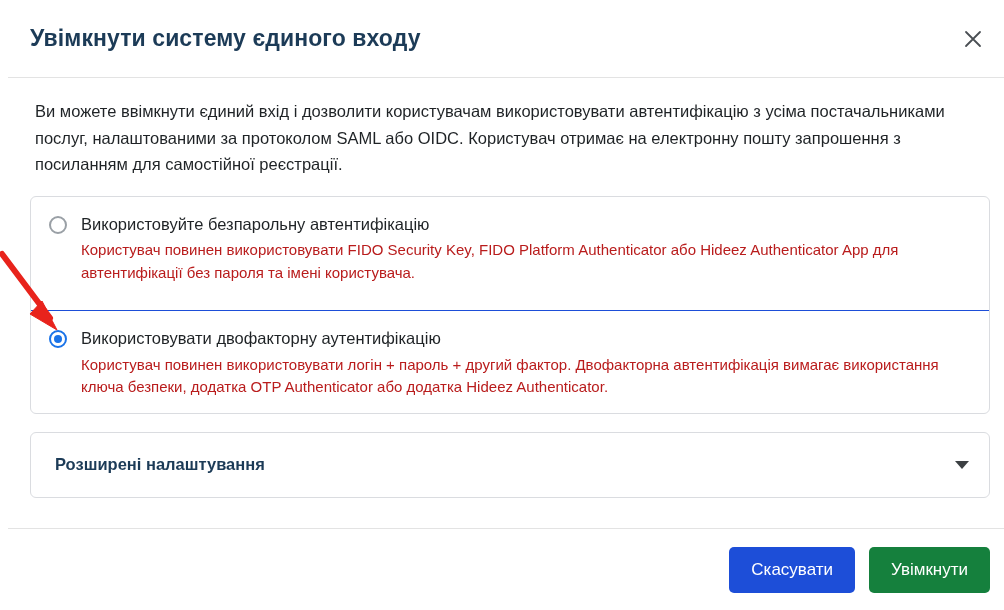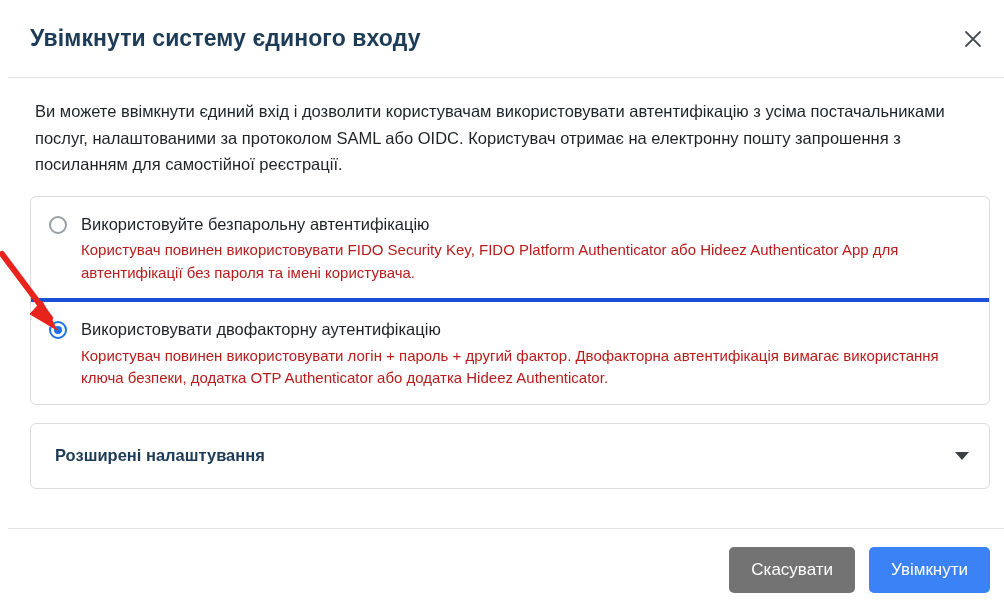--- a/index.html
+++ b/index.html
@@ -77,21 +77,22 @@
     overflow: hidden;
   }
   .option-row {
     display: flex;
     align-items: flex-start;
     padding: 16px 18px 14px 18px;
     box-sizing: border-box;
     cursor: pointer;
   }
   .option-row + .option-row {
-    border-top: 4px solid #1d4ed8;
+    border-top: 1px solid #1d4ed8;
+    margin-top: 12px;
   }
 
   .radio {
     flex: 0 0 18px;
     width: 18px;
     height: 18px;
     border-radius: 50%;
     border: 2px solid #9aa0a6;
     box-sizing: border-box;
     margin-top: 3px;
@@ -172,25 +173,25 @@
     border: none;
     border-radius: 5px;
     font-family: "Liberation Sans", sans-serif;
     font-size: 17px;
     height: 46px;
     padding: 0 22px;
     cursor: pointer;
     line-height: 46px;
   }
   .btn-cancel {
-    background: #737373;
+    background: #1d4ed8;
     color: #ffffff;
   }
   .btn-primary {
-    background: #3b82f6;
+    background: #15803d;
     color: #ffffff;
   }
 
   
   .arrow-overlay {
     position: absolute;
     left: 0; top: 0;
     width: 1004px;
     height: 610px;
     pointer-events: none;

